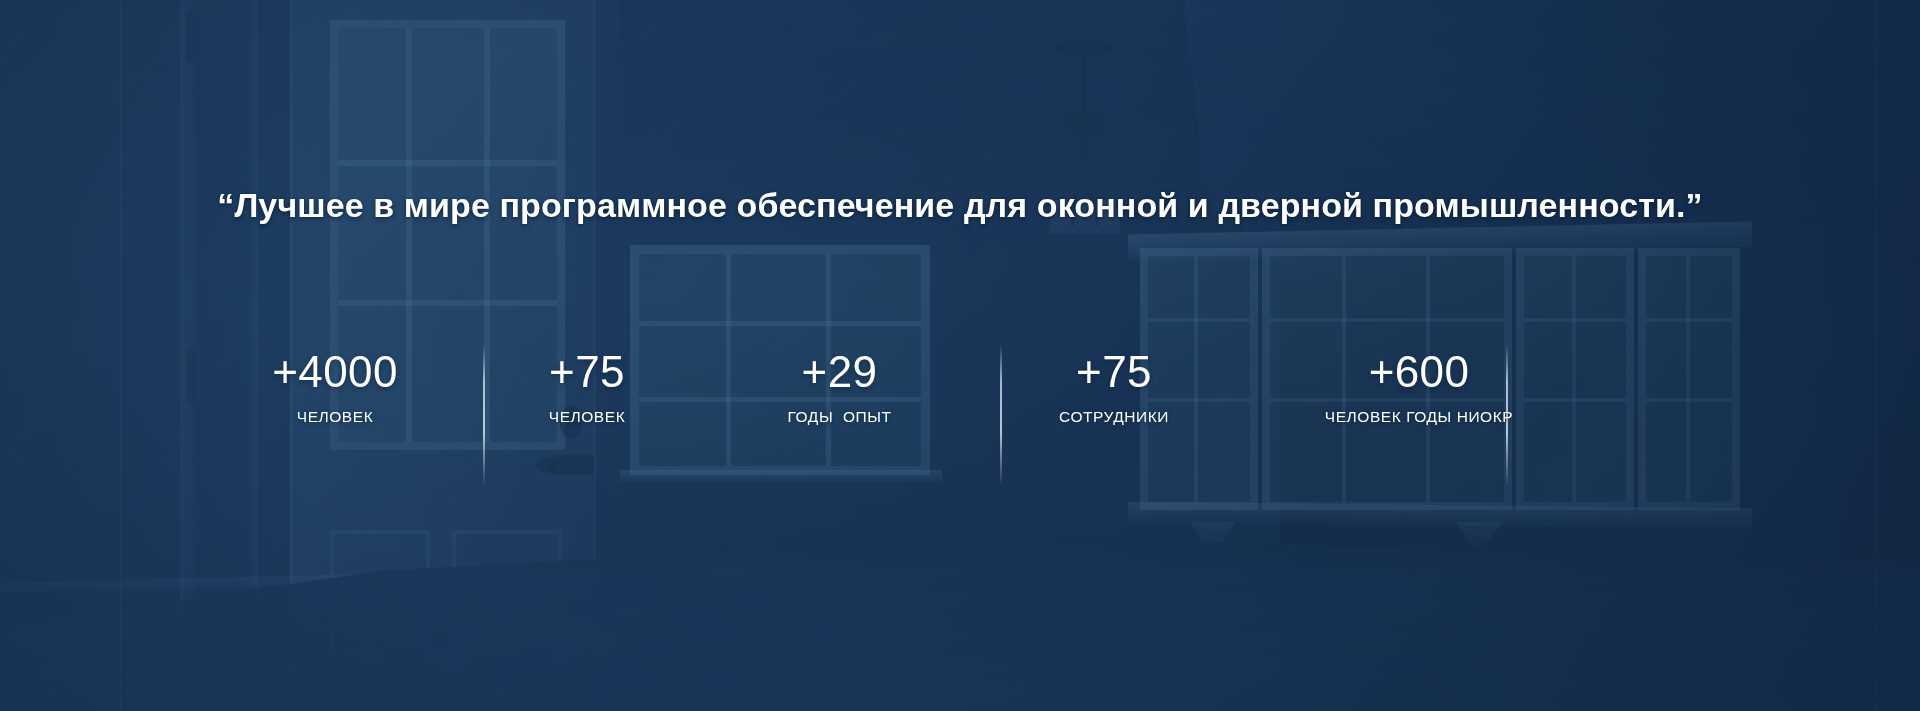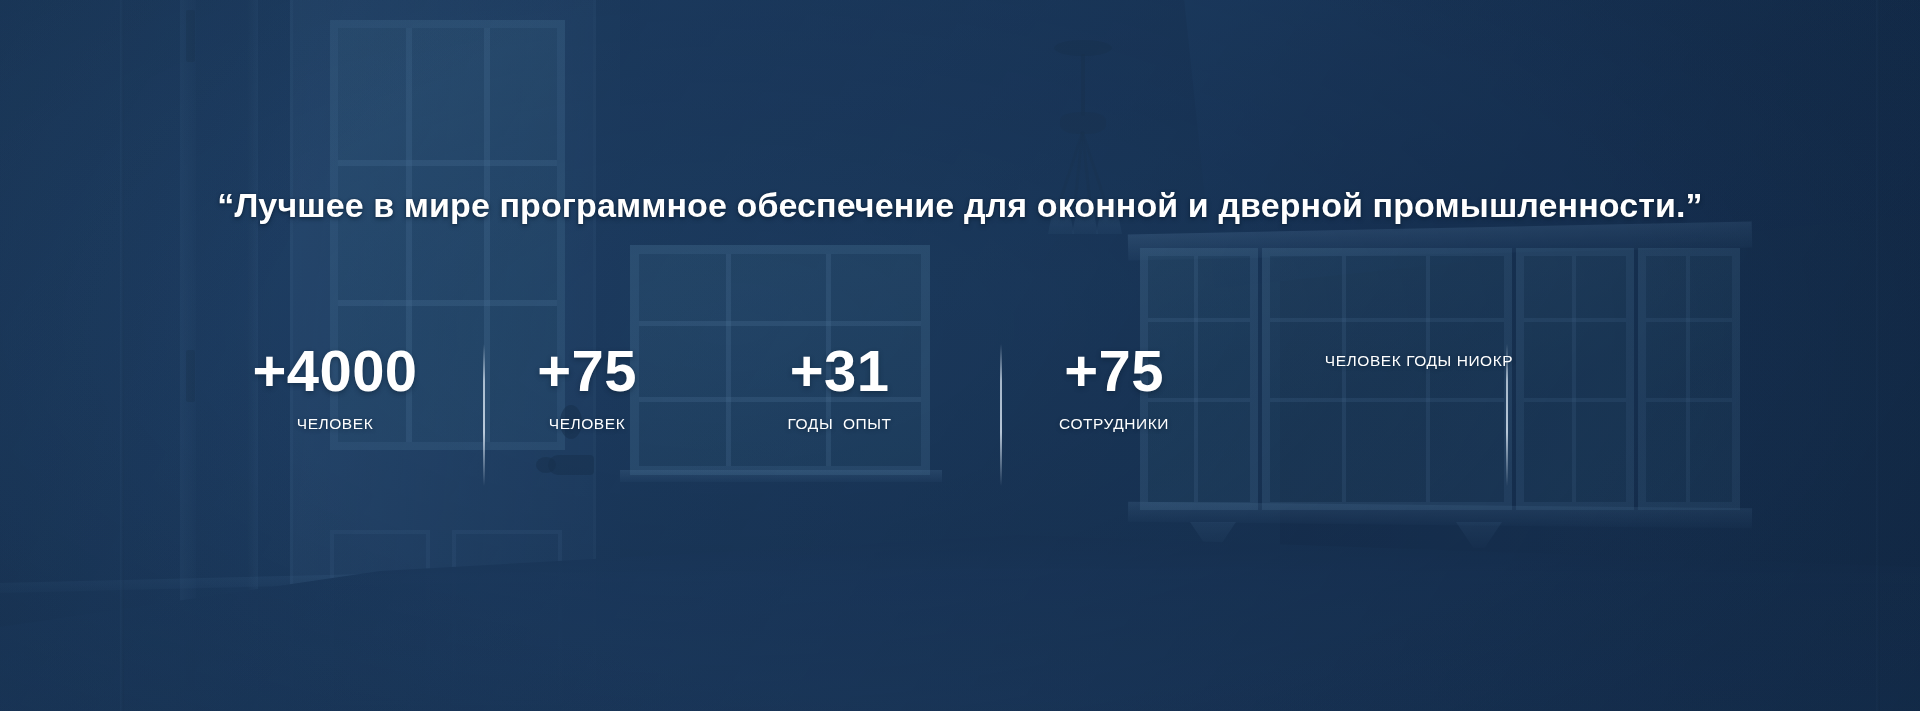--- a/index.html
+++ b/index.html
@@ -297,25 +297,26 @@
     align-items: flex-start;
   }
 
   .stat {
     position: relative;
     flex: 0 0 auto;
     text-align: center;
     color: #ffffff;
   }
   .stat .value {
-    font-size: 58px;
-    font-weight: 700;
+    font-size: 44px;
+    font-weight: 400;
     line-height: 1.08;
     letter-spacing: .4px;
     text-shadow: 0 2px 5px rgba(8,26,44,.45);
+    margin-top: 8px;
   }
   .stat .label {
     margin-top: 12px;
     font-size: 15.5px;
     font-weight: 400;
     letter-spacing: .55px;
     white-space: pre;
     text-shadow: 0 1px 4px rgba(8,26,44,.45);
   }
 
@@ -435,30 +436,31 @@
         <div class="divider div1"></div>
       </div>
 
       <div class="stat s2">
         <div class="value">+75</div>
         <div class="label">ЧЕЛОВЕК</div>
         <div class="divider div2"></div>
       </div>
 
       <div class="stat s3">
-        <div class="value">+31</div>
+        <div class="value">+29</div>
         <div class="label">ГОДЫ  ОПЫТ</div>
         <div class="divider div3"></div>
       </div>
 
       <div class="stat s4">
         <div class="value">+75</div>
         <div class="label">СОТРУДНИКИ</div>
 
       </div>
 
       <div class="stat s5">
+        <div class="value">+600</div>
         <div class="label">ЧЕЛОВЕК ГОДЫ НИОКР</div>
       </div>
 
     </div>
   </div>
 </div>
 
 </body></html>

